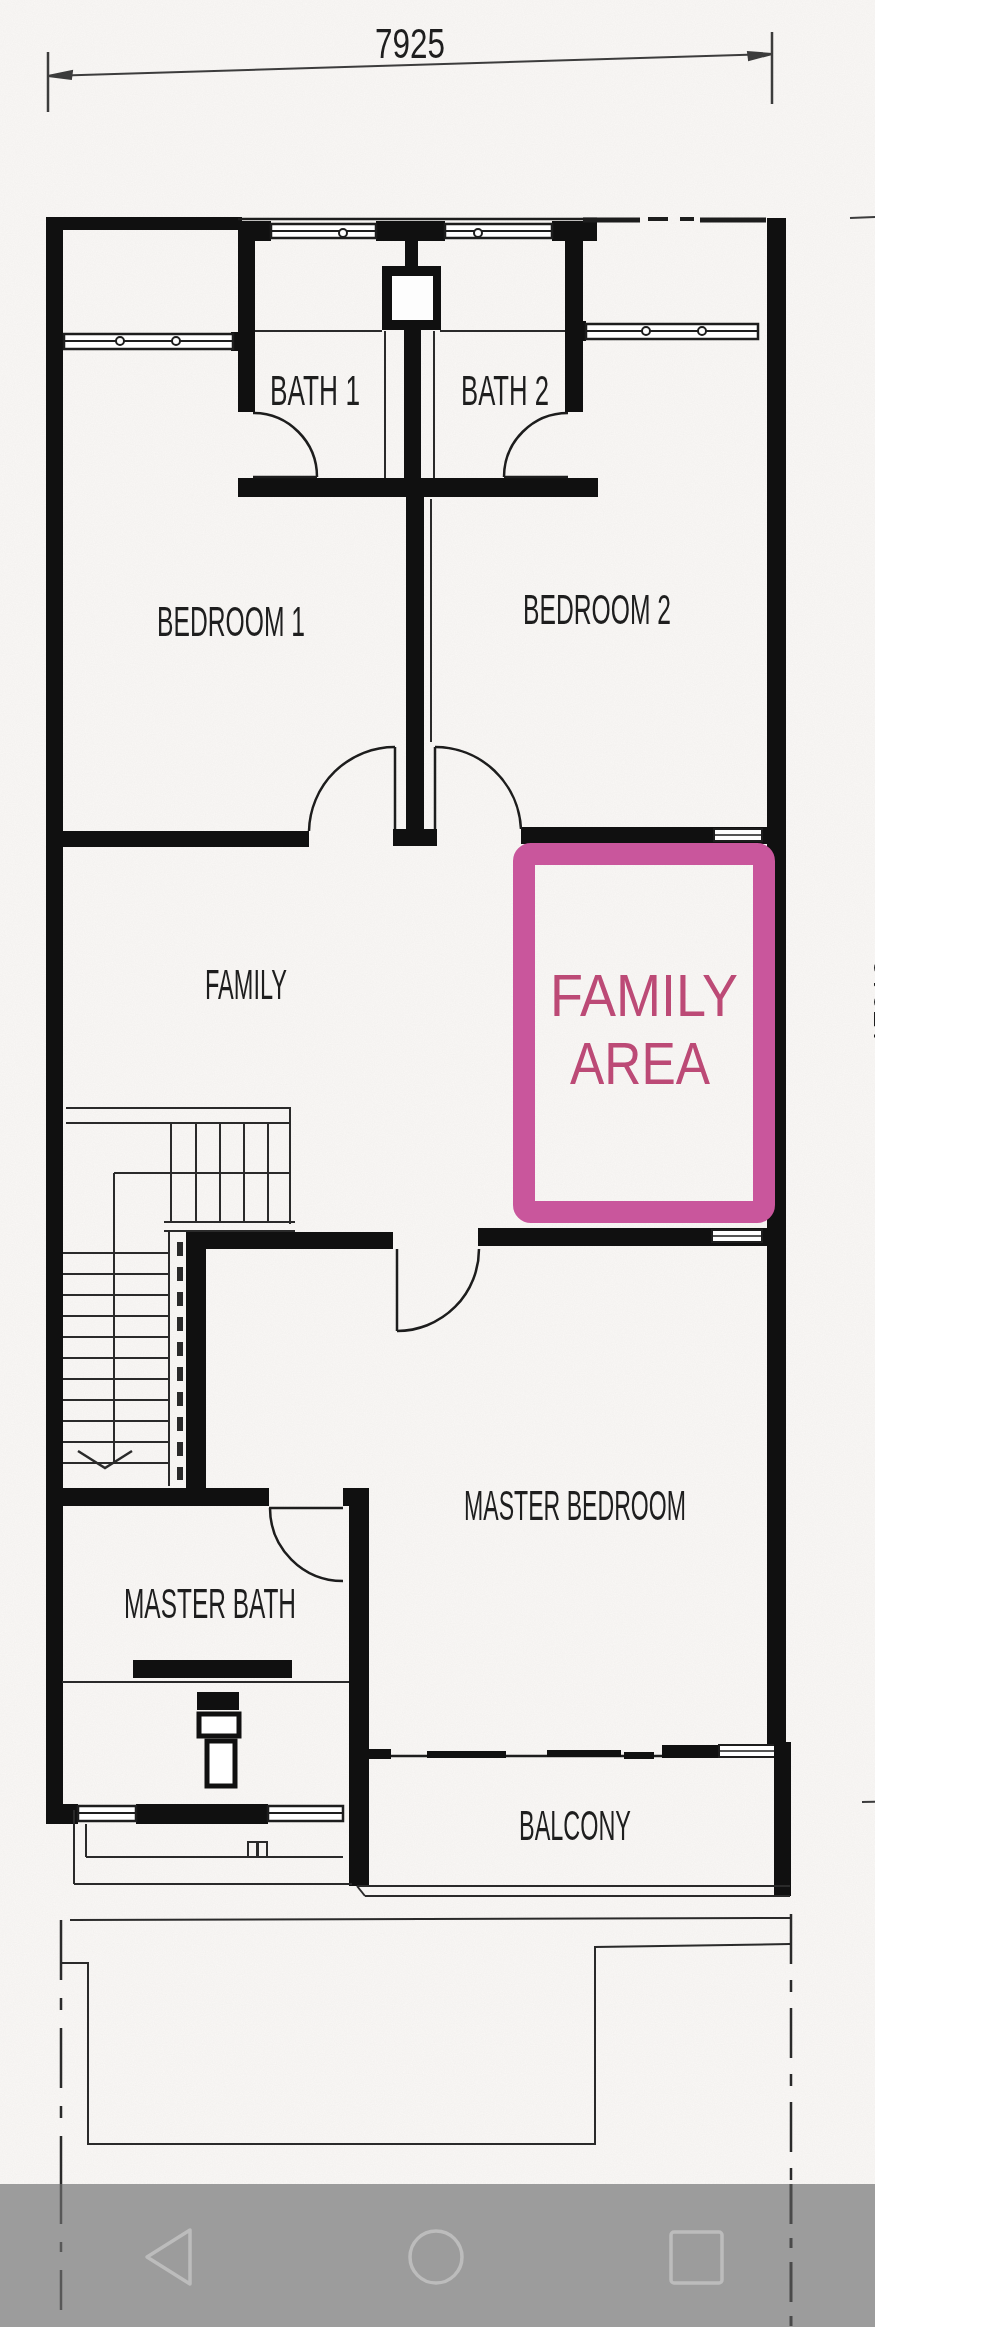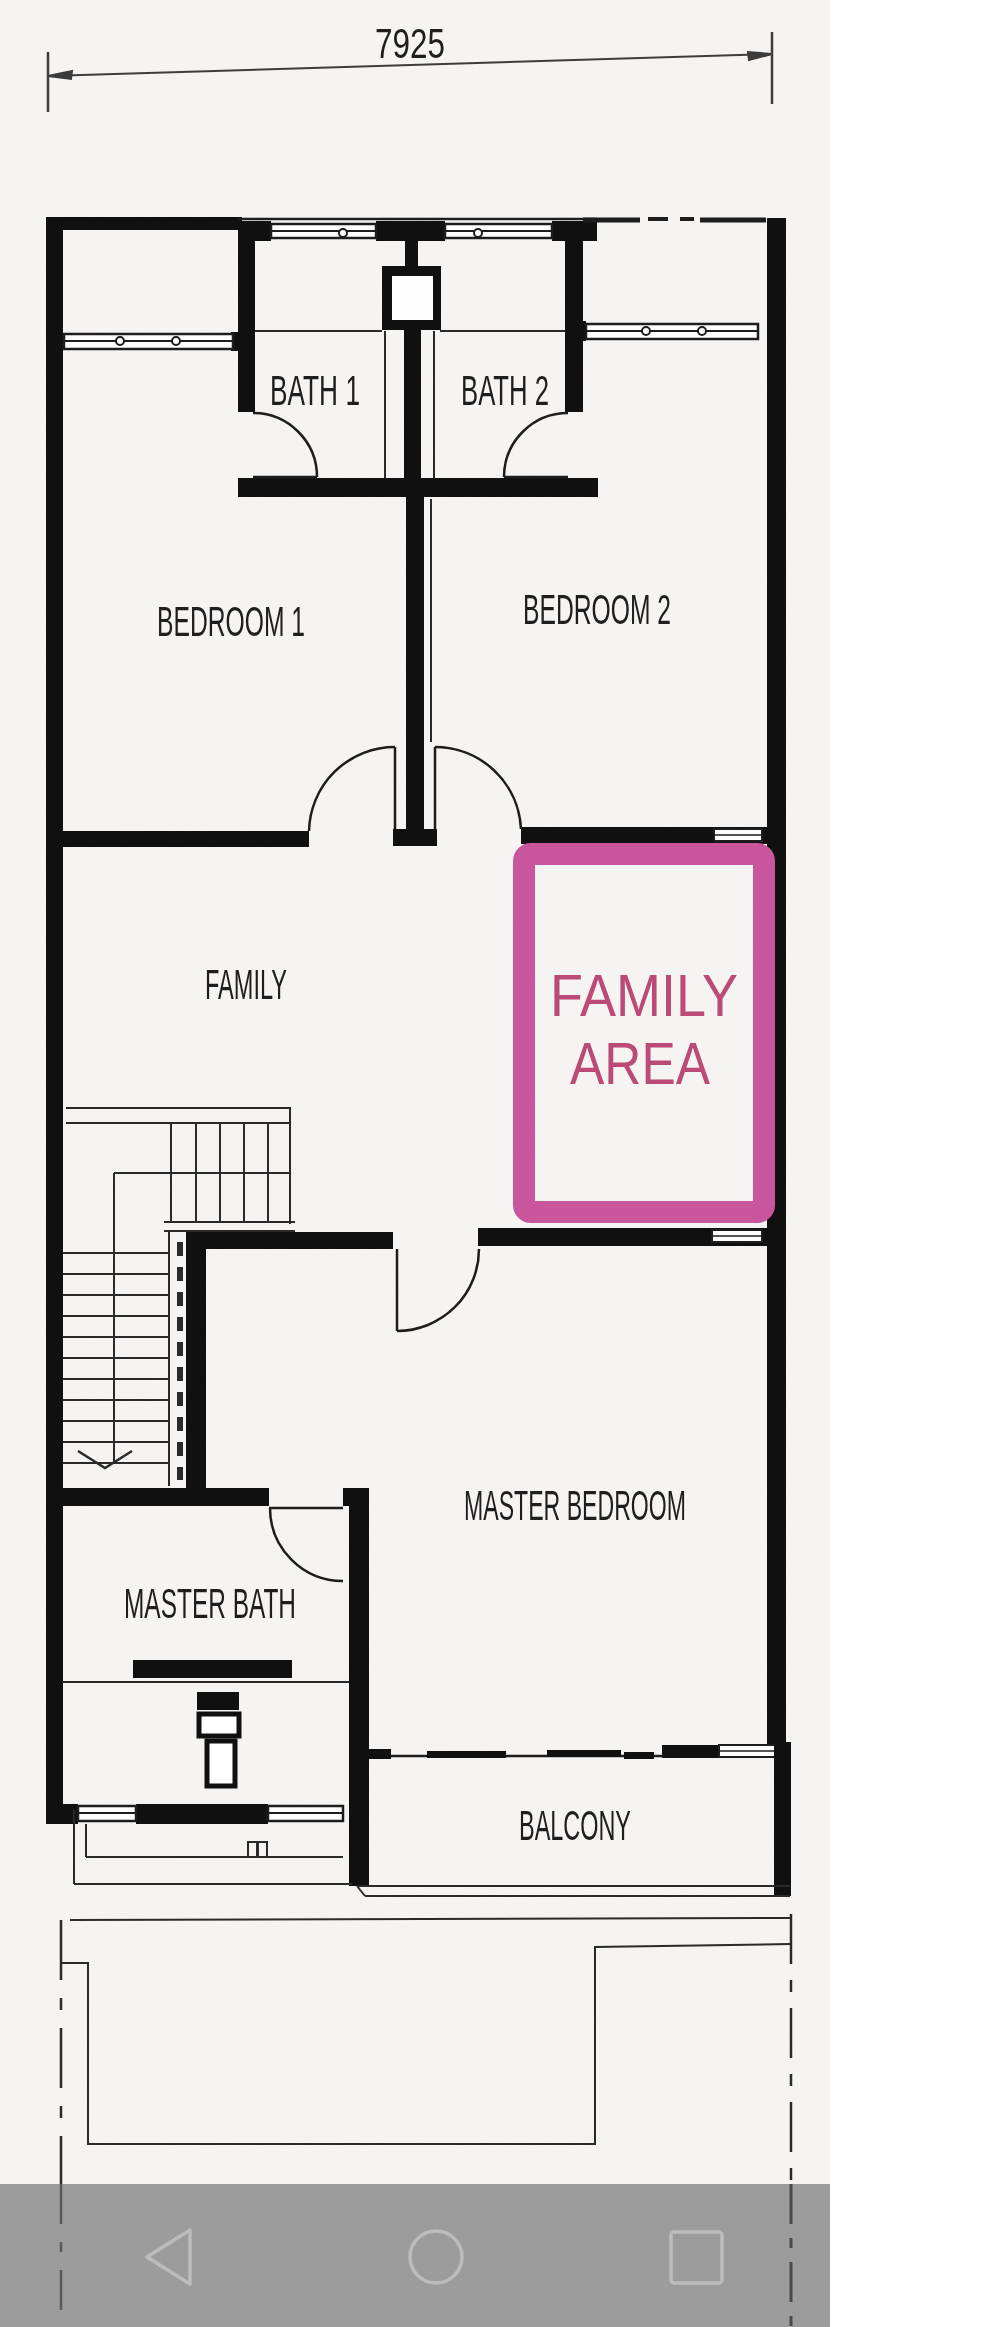--- a/index.html
+++ b/index.html
@@ -1,17 +1,17 @@
 <!DOCTYPE html>
 <html><head>
 <meta charset="utf-8">
 <style>
   html,body{margin:0;padding:0;background:#ffffff;}
   .page{width:830px;height:2327px;position:relative;background:#f9f7f5;overflow:hidden;
-        font-family:"Liberation Sans", sans-serif;}
+        font-family:"Liberation Sans", sans-serif;padding-left:45px;}
   svg{position:absolute;top:0;left:0;}
   text{font-family:"Liberation Sans", sans-serif;fill:#1e1e1e;}
 </style>
 </head>
 <body>
 <div class="page">
 <svg width="1000" height="2327" viewBox="0 0 1000 2327">
 
 <rect x="0" y="0" width="1000" height="2327" fill="#f9f7f5"></rect>
 <filter id="paper">

